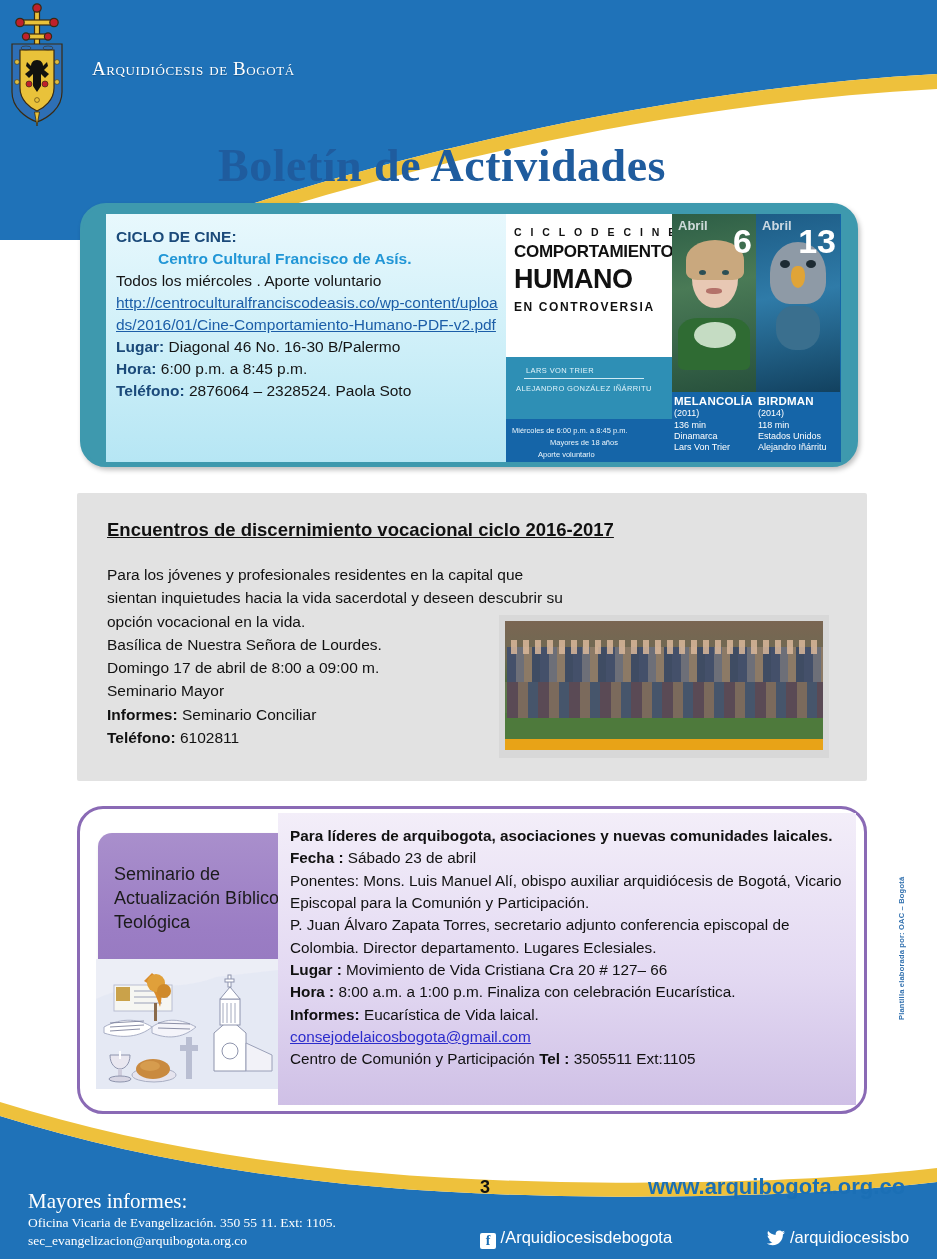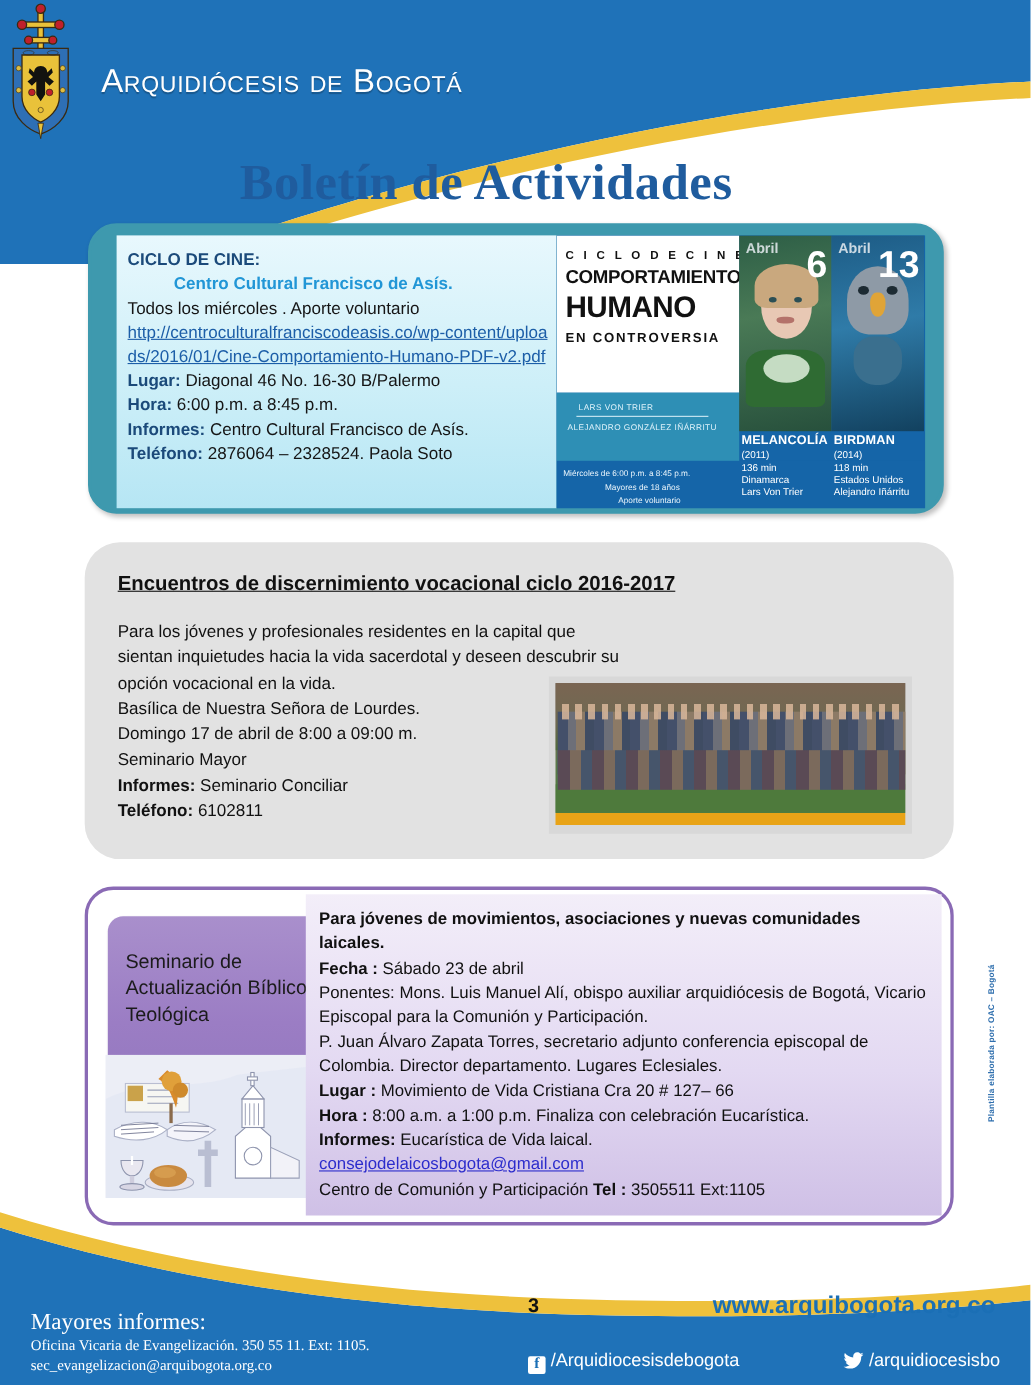--- a/index.html
+++ b/index.html
@@ -5,21 +5,21 @@
   html,body{margin:0;padding:0;background:#fff;}
   body{width:937px;height:1259px;position:relative;overflow:hidden;
        font-family:"Liberation Sans", sans-serif;}
 
   
   #header-band{position:absolute;left:0;top:0;width:937px;height:240px;overflow:hidden;}
   #header-band svg{position:absolute;left:0;top:0;}
 
   #crest{position:absolute;left:16px;top:10px;width:74px;height:128px;}
   #org-title{position:absolute;left:92px;top:58px;color:#ffffff;
-      font-family:Liberation Sans, sans-serif;font-size:30px;letter-spacing:.6px;
+      font-family:Liberation Serif, serif;font-size:19px;letter-spacing:.6px;
       font-variant:small-caps;white-space:nowrap;text-shadow:0 1px 1px rgba(0,0,0,.25);}
 
   #page-title{position:absolute;left:218px;top:139px;
       font-family:"Liberation Serif", serif;font-weight:bold;font-size:46px;
       color:#1F5C9E;letter-spacing:.5px;white-space:nowrap;}
 
   
   #sec-cine{position:absolute;left:80px;top:203px;width:778px;height:264px;
       border:3px solid #3E99AE;border-radius:26px;background:#3E99AE;
       box-shadow:2px 3px 5px rgba(0,0,0,.25);box-sizing:border-box;}
@@ -40,38 +40,38 @@
   #pp-bluefull{left:0;top:205px;width:335px;height:43px;background:#1565a8;}
   .poster-h1{position:absolute;left:8px;top:12px;font-size:10.5px;letter-spacing:3px;color:#111;font-weight:600;}
   .poster-h2{position:absolute;left:8px;top:28px;font-size:17px;font-weight:bold;color:#111;letter-spacing:-.3px;text-align:right;}
   .poster-h3{position:absolute;left:8px;top:50px;font-size:27px;font-weight:bold;color:#111;letter-spacing:-.5px;}
   .poster-h4{position:absolute;left:8px;top:86px;font-size:12px;letter-spacing:1.6px;color:#111;font-weight:600;}
   .poster-d1{position:absolute;left:20px;top:152px;font-size:7.5px;color:#dff3fb;letter-spacing:.4px;}
   .poster-rule{position:absolute;left:18px;top:164px;width:120px;height:1px;background:#cfeaf5;}
   .poster-d2{position:absolute;left:10px;top:170px;font-size:7.5px;color:#dff3fb;letter-spacing:.4px;}
   .poster-f1{position:absolute;left:6px;top:212px;font-size:7.5px;color:#eaf5fc;}
   .poster-f2{position:absolute;left:44px;top:224px;font-size:7.5px;color:#eaf5fc;}
-  .poster-f3{position:absolute;left:56px;top:236px;font-size:7.5px;color:#eaf5fc;}
+  .poster-f3{position:absolute;left:32px;top:236px;font-size:7.5px;color:#eaf5fc;}
 
   .film{position:absolute;top:0;width:84px;height:178px;overflow:hidden;}
   #film-a{left:166px;background:linear-gradient(170deg,#2d5e46 0%,#4a7a56 40%,#27503c 100%);}
   #film-b{left:250px;background:linear-gradient(170deg,#1d5c86 0%,#2f7ba8 45%,#12415f 100%);}
   .film-month{position:absolute;left:6px;top:4px;font-size:13px;color:#e9eef2;font-weight:600;opacity:.85;}
   .film-day{position:absolute;right:4px;top:10px;font-size:34px;color:#fff;font-weight:bold;line-height:1;}
   .film-info{position:absolute;top:180px;width:84px;color:#fff;font-size:9px;line-height:1.25;}
   .film-info b{font-size:11.5px;letter-spacing:.2px;}
   #info-a{left:168px;}
   #info-b{left:252px;}
 
   
   .face{position:absolute;border-radius:50%;}
 
   
   #sec-voc{position:absolute;left:77px;top:493px;width:790px;height:288px;
-      background:#e2e2e2;border-radius:32px;box-sizing:border-box;padding:26px 30px;}
+      background:#e2e2e2;border-radius:2px;box-sizing:border-box;padding:26px 30px;}
   #voc-title{font-size:18.5px;font-weight:bold;color:#111;text-decoration:underline;}
   #voc-body{margin-top:22px;font-size:15.5px;line-height:1.5;color:#111;width:470px;}
   #voc-body b{font-weight:bold;}
   #voc-photo{position:absolute;right:38px;top:122px;width:330px;height:143px;
       background:#d8d8d8;padding:6px 6px 0 6px;box-sizing:border-box;}
   #voc-photo .ph{width:100%;height:118px;position:relative;overflow:hidden;
       background:linear-gradient(180deg,#6b5d4f 0%,#7a6a58 30%,#5d7a4a 62%,#4e7a3c 100%);}
   #voc-photo .bar{width:100%;height:11px;background:#e8a317;}
 
   
@@ -162,23 +162,20 @@
       <div class="l2">Centro Cultural Francisco de Asís.</div>
       <div>Todos los miércoles . Aporte voluntario</div>
       <a href="#">http://centroculturalfranciscodeasis.co/wp-content/uploads/2016/01/Cine-Comportamiento-Humano-PDF-v2.pdf</a>
       <div>
         <span class="lbl">Lugar:</span><span> Diagonal 46 No. 16-30 B/Palermo</span>
       </div>
       <div>
         <span class="lbl">Hora:</span><span> 6:00 p.m. a 8:45 p.m.</span>
       </div>
       <div>
-        <span class="lbl">Informes:</span><span>  Centro Cultural Francisco de Asís.</span>
-      </div>
-      <div>
         <span class="lbl">Teléfono:</span><span> 2876064 – 2328524. Paola Soto</span>
       </div>
     </div>
 
     <div id="cine-poster">
       <div class="pp" id="pp-white"></div>
       <div class="pp" id="pp-teal"></div>
       <div class="pp" id="pp-bluefull"></div>
 
       <div class="poster-h1">C I C L O   D E   C I N E</div>
@@ -316,21 +313,21 @@
       <rect x="22" y="110" width="4" height="8" fill="#cfcddd"></rect>
       <ellipse cx="24" cy="120" rx="11" ry="3" fill="#d8d6e4" stroke="#8e94ad"></ellipse>
       <line x1="24" y1="92" x2="24" y2="100" stroke="#fff" stroke-width="2"></line>
       <ellipse cx="58" cy="116" rx="22" ry="7" fill="#e6e4ee" stroke="#a9aec3"></ellipse>
       <ellipse cx="57" cy="110" rx="17" ry="10" fill="#c98a3f"></ellipse>
       <ellipse cx="54" cy="107" rx="10" ry="5" fill="#dca455" opacity=".7"></ellipse>
     </svg>
   </div>
 
   <div id="sem-body">
-    <div style="font-weight:bold;">Para jóvenes de movimientos, asociaciones y nuevas comunidades laicales.</div>
+    <div style="font-weight:bold;">Para líderes de arquibogota, asociaciones y nuevas comunidades laicales.</div>
     <div>
       <b>Fecha :</b><span> Sábado 23 de  abril</span>
     </div>
     <div>Ponentes: Mons. Luis Manuel Alí, obispo auxiliar arquidiócesis de Bogotá, Vicario Episcopal para la Comunión y Participación.</div>
     <div>P. Juan Álvaro Zapata  Torres, secretario adjunto conferencia episcopal de Colombia. Director departamento. Lugares Eclesiales.</div>
     <div>
       <b>Lugar :</b><span> Movimiento de Vida Cristiana  Cra 20 # 127– 66</span>
     </div>
     <div>
       <b>Hora :</b><span> 8:00 a.m. a 1:00 p.m. Finaliza con celebración Eucarística.</span>

